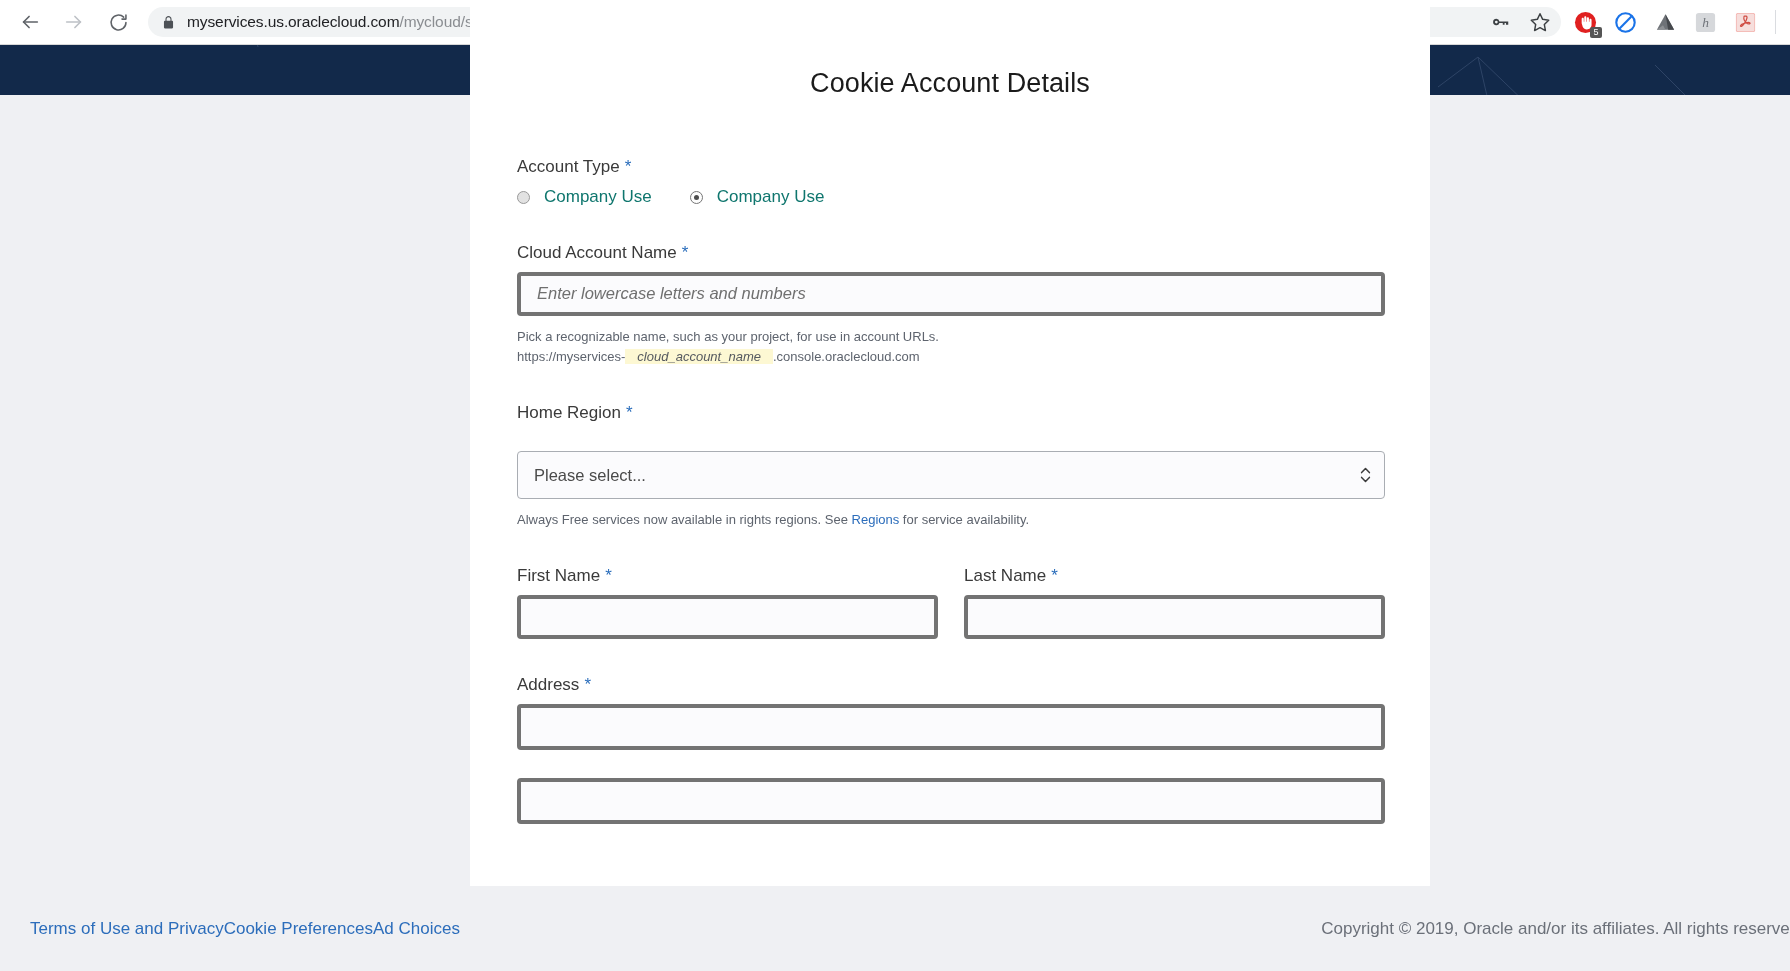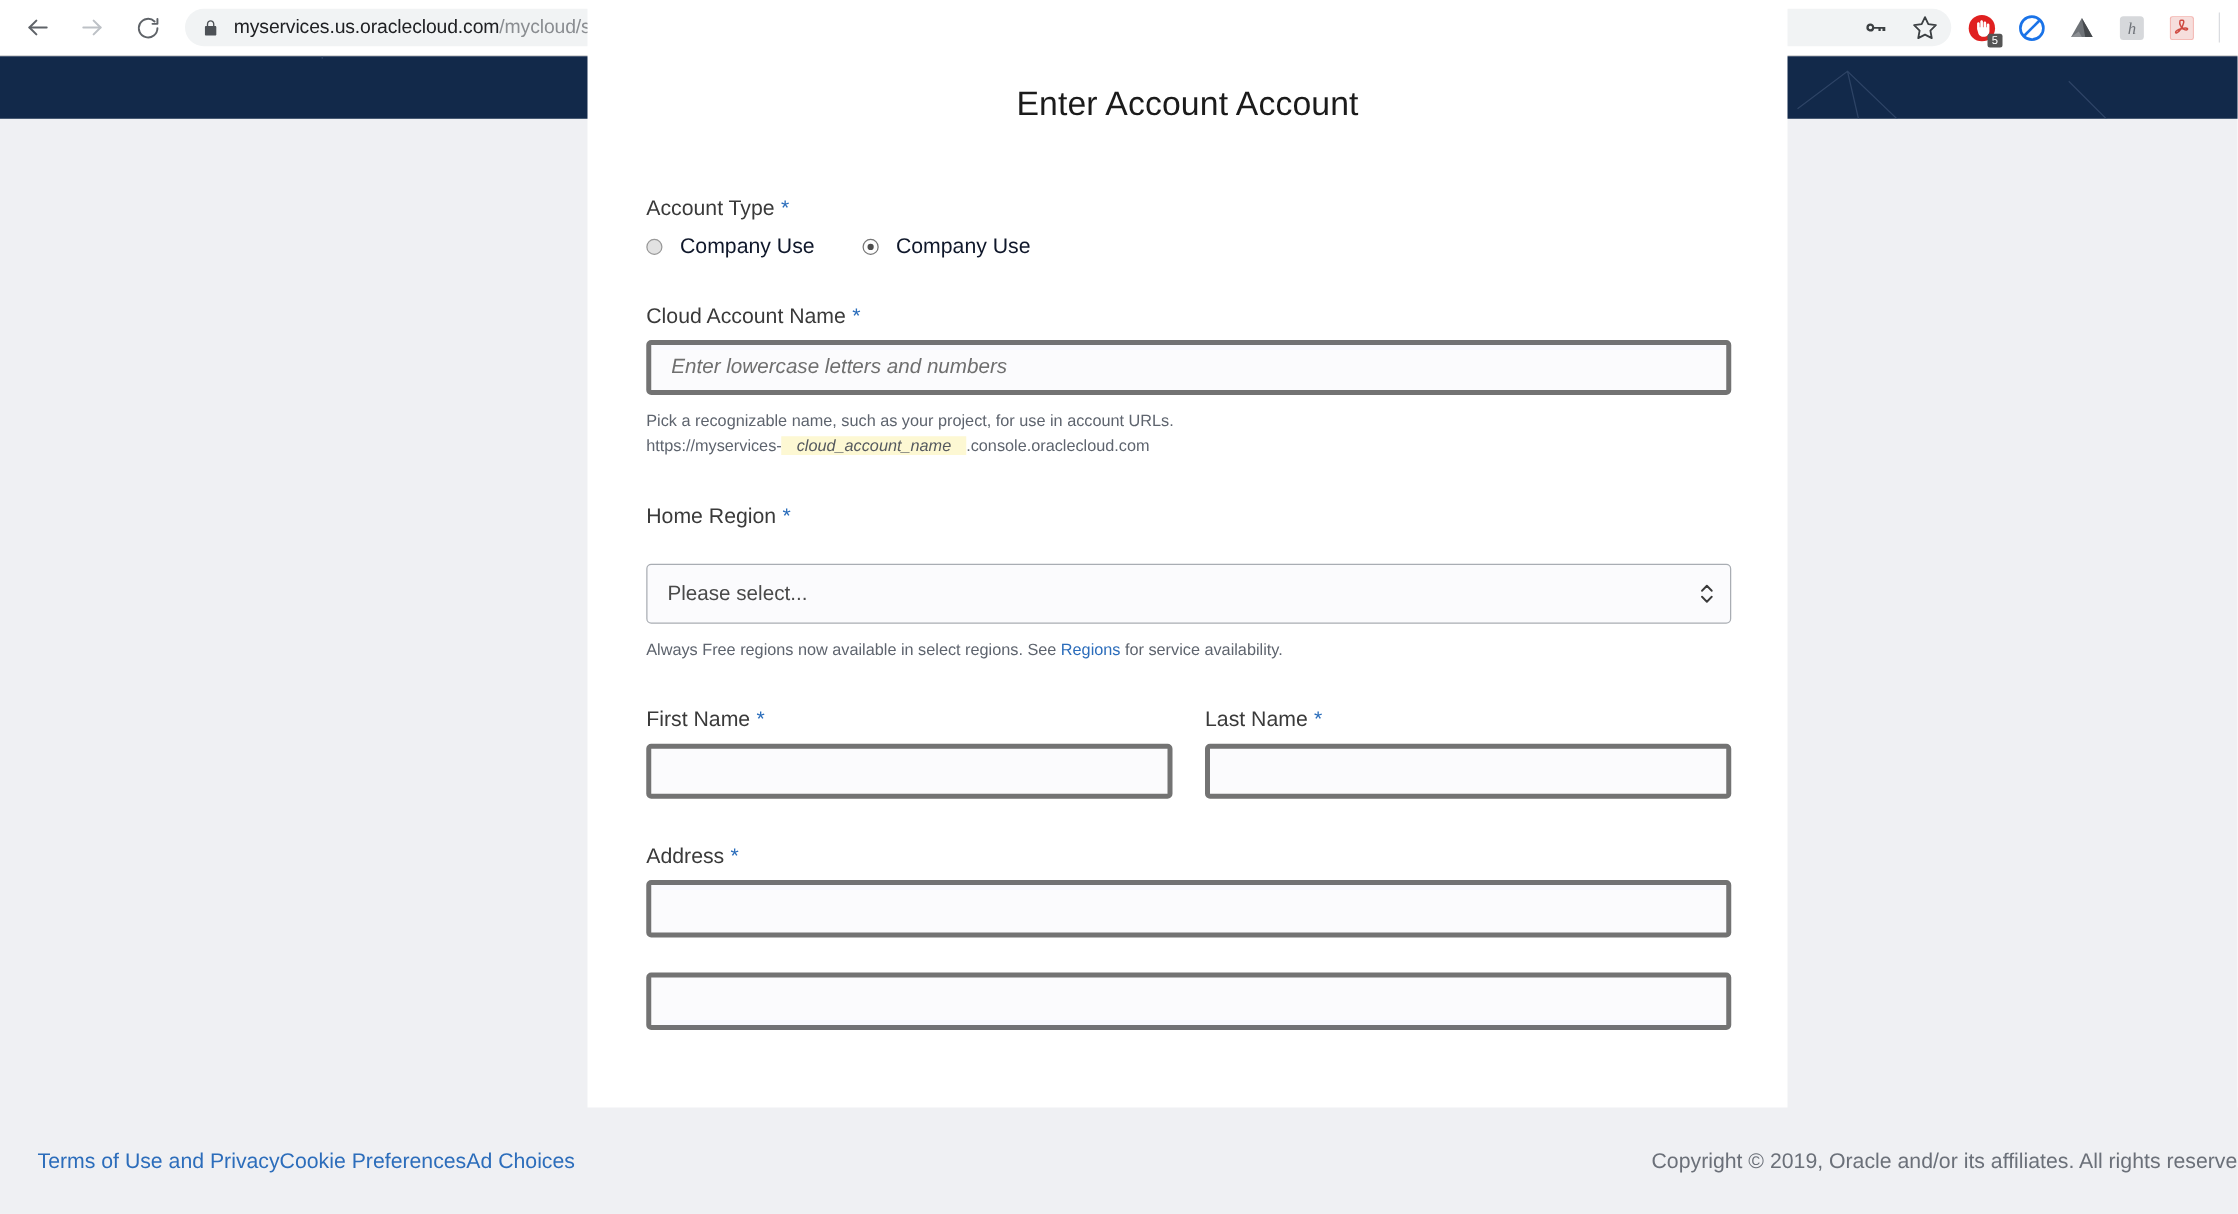--- a/index.html
+++ b/index.html
@@ -118,21 +118,21 @@
   .radio {
     width: 13px; height: 13px; border-radius: 50%;
     border: 1px solid #999; background: #e2e2e2;
     margin-right: 14px; position: relative; flex: none;
   }
   .radio.checked { background: #fdfdfd; border-color: #767676; }
   .radio.checked::after {
     content:""; position:absolute; left:3px; top:3px;
     width:5px; height:5px; border-radius:50%; background:#4d4d4d;
   }
-  .radio-text { font-size: 17px; color: #0f172a; }
+  .radio-text { font-size: 17px; color: #0f766e; }
 
   .block { margin-top: 36px; }
 
   .txt-input {
     width: 100%; height: 44px;
     border: 4px solid #737373;
     border-radius: 4px;
     background: #fbfbfd;
     font-size: 16px;
     font-family: "Liberation Sans", sans-serif;
@@ -313,21 +313,21 @@
         <path d="M1478 12 L1490 64"></path>
         <path d="M1655 20 L1690 55"></path>
       </g>
       <rect x="1113" y="54" width="6" height="6" fill="#53657f" opacity="0.6"></rect>
     </svg>
   </div>
 
   <div class="card">
     <div class="card-inner">
 
-      <h1 class="page-title">Enter Account Account</h1>
+      <h1 class="page-title">Cookie Account Details</h1>
 
       <div class="form">
 
         <div>
           <span class="field-label">
             <span>Account Type</span><span class="req">*</span>
           </span>
           <div class="radio-row">
             <label class="radio-opt">
               <span class="radio"></span>
@@ -359,21 +359,21 @@
             <div class="sel-input">
               <span>Please select...</span>
             </div>
             <span class="sel-arrows">
               <svg width="11" height="18" viewBox="0 0 11 18" fill="none" stroke="#3b3b3b" stroke-width="1.5" stroke-linecap="round" stroke-linejoin="round">
                 <polyline points="1.6 6.6 5.5 2.6 9.4 6.6"></polyline>
                 <polyline points="1.6 11.4 5.5 15.4 9.4 11.4"></polyline>
               </svg>
             </span>
           </div>
-          <div class="helper"><span>Always Free regions now available in select regions. See </span><a href="#">Regions</a><span> for service availability.</span></div>
+          <div class="helper"><span>Always Free services now available in rights regions. See </span><a href="#">Regions</a><span> for service availability.</span></div>
         </div>
 
         <div class="two-col">
           <div class="col">
             <span class="field-label">
               <span>First Name</span><span class="req">*</span>
             </span>
             <input class="txt-input" type="text" placeholder="" style="">
           </div>
           <div class="col">

